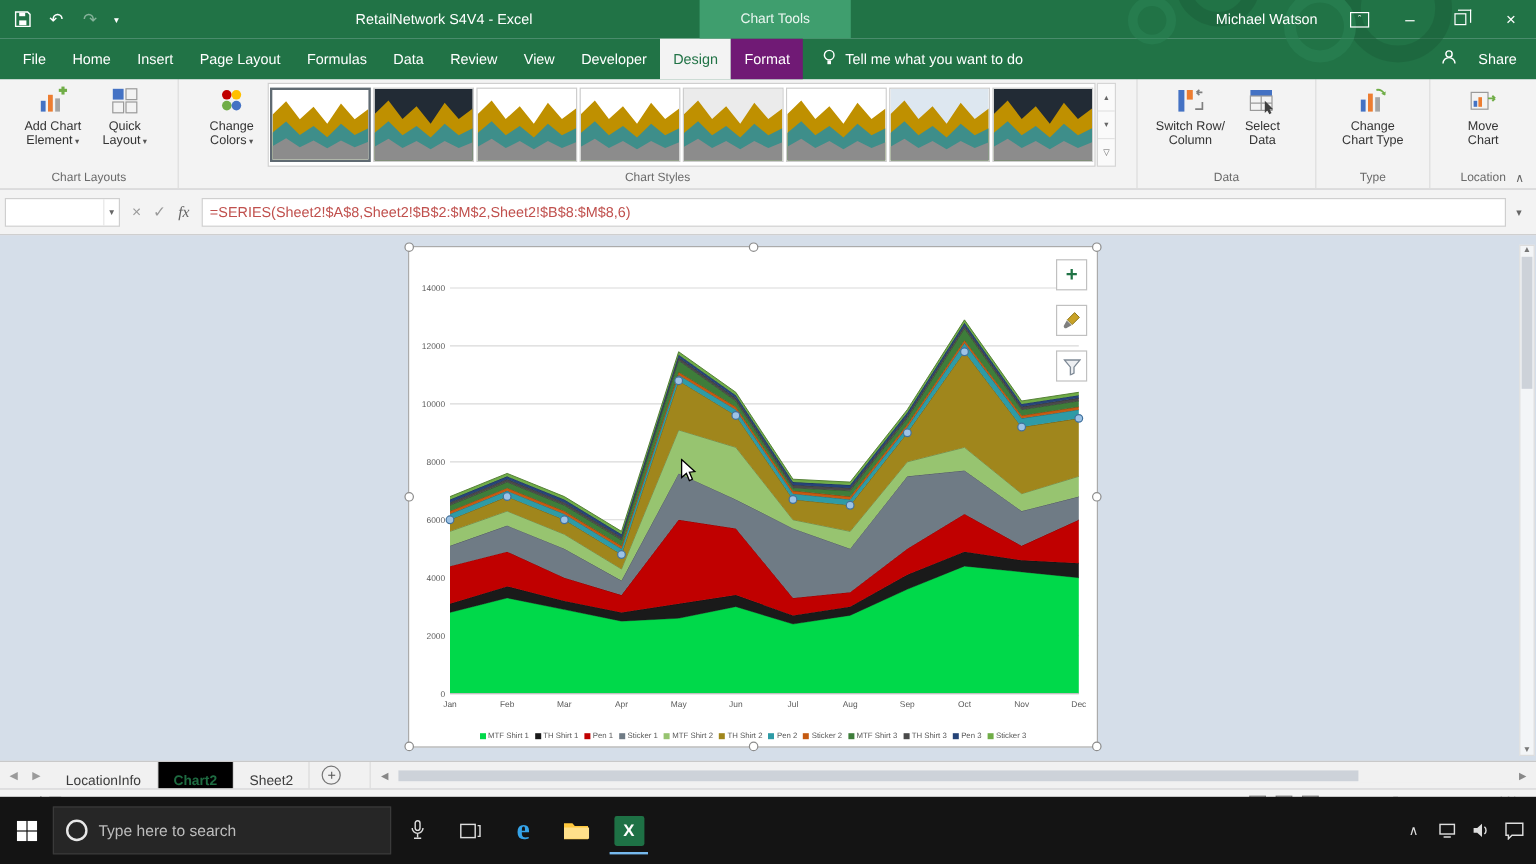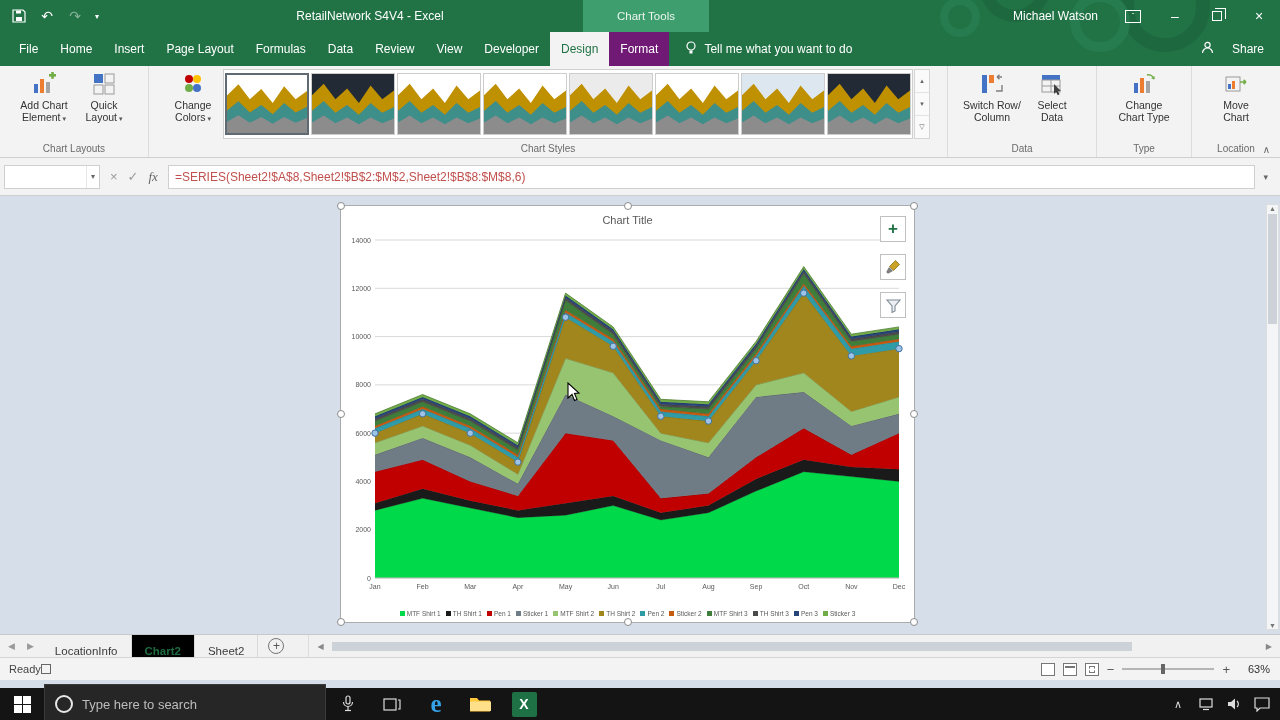--- a/index.html
+++ b/index.html
@@ -98,21 +98,21 @@
   .sb-right{margin-left:auto;display:flex;align-items:center;gap:8px;padding-right:10px}
   .viewicon{width:14px;height:13px;border:1px solid #777;position:relative;background:#fff}
   .viewicon.v2::before{content:"";position:absolute;left:1px;right:1px;top:2px;height:2px;background:#777}
   .viewicon.v3::before{content:"";position:absolute;left:3px;right:3px;top:2px;bottom:2px;border:1px dashed #777}
   .zsign{color:#555;font-size:13px}
   .ztrack{width:92px;height:2px;background:#B5B5B5;position:relative}
   .zthumb{position:absolute;left:42%;top:-4px;width:4px;height:10px;background:#666}
   .zoomtext{width:32px;text-align:right;color:#333}
 
   
-  .taskbar{position:absolute;bottom:0;height:32px;left:0;right:0;background:#141414;display:flex;align-items:center;color:#ddd;z-index:40}
+  .taskbar{position:absolute;bottom:0;height:56px;left:0;right:0;background:#141414;display:flex;align-items:center;color:#ddd;z-index:40}
   .tb-start{width:46px;height:40px;display:flex;align-items:center;justify-content:center}
   .tb-search{width:282px;height:40px;display:flex;align-items:center;gap:9px;background:#262626;border:1px solid #3A3A3A;padding:0 10px}
   .cortana{width:18px;height:18px;border-radius:50%;border:2px solid #E8E8E8;flex:none}
   .tb-search input{flex:1;background:transparent;border:none;outline:none;color:#CFCFCF;font-size:13px;font-family:"Liberation Sans",sans-serif}
   .tb-search input::placeholder{color:#BDBDBD}
   .tb-icon{width:44px;height:40px;display:flex;align-items:center;justify-content:center;position:relative}
   .edge-e{color:#35A3E8;font-size:25px;font-weight:bold;font-family:"Liberation Serif",serif}
   .xl-box{width:25px;height:25px;background:#1E7145;border-radius:2px;color:#fff;font-weight:bold;font-size:14px;display:flex;align-items:center;justify-content:center}
   .tb-icon.active::after{content:"";position:absolute;left:6px;right:6px;bottom:0;height:2px;background:#76B9ED}
   .tray{margin-left:auto;display:flex;align-items:center;padding-right:4px}
@@ -397,21 +397,20 @@
     </div>
     <div class="formula-field">
       <input readonly="" value="=SERIES(Sheet2!$A$8,Sheet2!$B$2:$M$2,Sheet2!$B$8:$M$8,6)" style="">
     </div>
     <span class="fchev">▾</span>
   </div>
 
   <div class="worksheet">
 
     <div class="chart">
-      <div class="chart-title">Chart Title</div>
       <svg id="chart-svg" width="575" height="366" viewBox="0 0 575 366">
           <line x1="34" y1="346" x2="558" y2="346" stroke="#D9D9D9" stroke-width="1"></line>
           <text x="30" y="348.5" text-anchor="end" font-size="7" fill="#595959">0</text>
           <line x1="34" y1="297.7142857142857" x2="558" y2="297.7142857142857" stroke="#D9D9D9" stroke-width="1"></line>
           <text x="30" y="300.2142857142857" text-anchor="end" font-size="7" fill="#595959">2000</text>
           <line x1="34" y1="249.42857142857144" x2="558" y2="249.42857142857144" stroke="#D9D9D9" stroke-width="1"></line>
           <text x="30" y="251.92857142857144" text-anchor="end" font-size="7" fill="#595959">4000</text>
           <line x1="34" y1="201.14285714285714" x2="558" y2="201.14285714285714" stroke="#D9D9D9" stroke-width="1"></line>
           <text x="30" y="203.64285714285714" text-anchor="end" font-size="7" fill="#595959">6000</text>
           <line x1="34" y1="152.85714285714286" x2="558" y2="152.85714285714286" stroke="#D9D9D9" stroke-width="1"></line>

